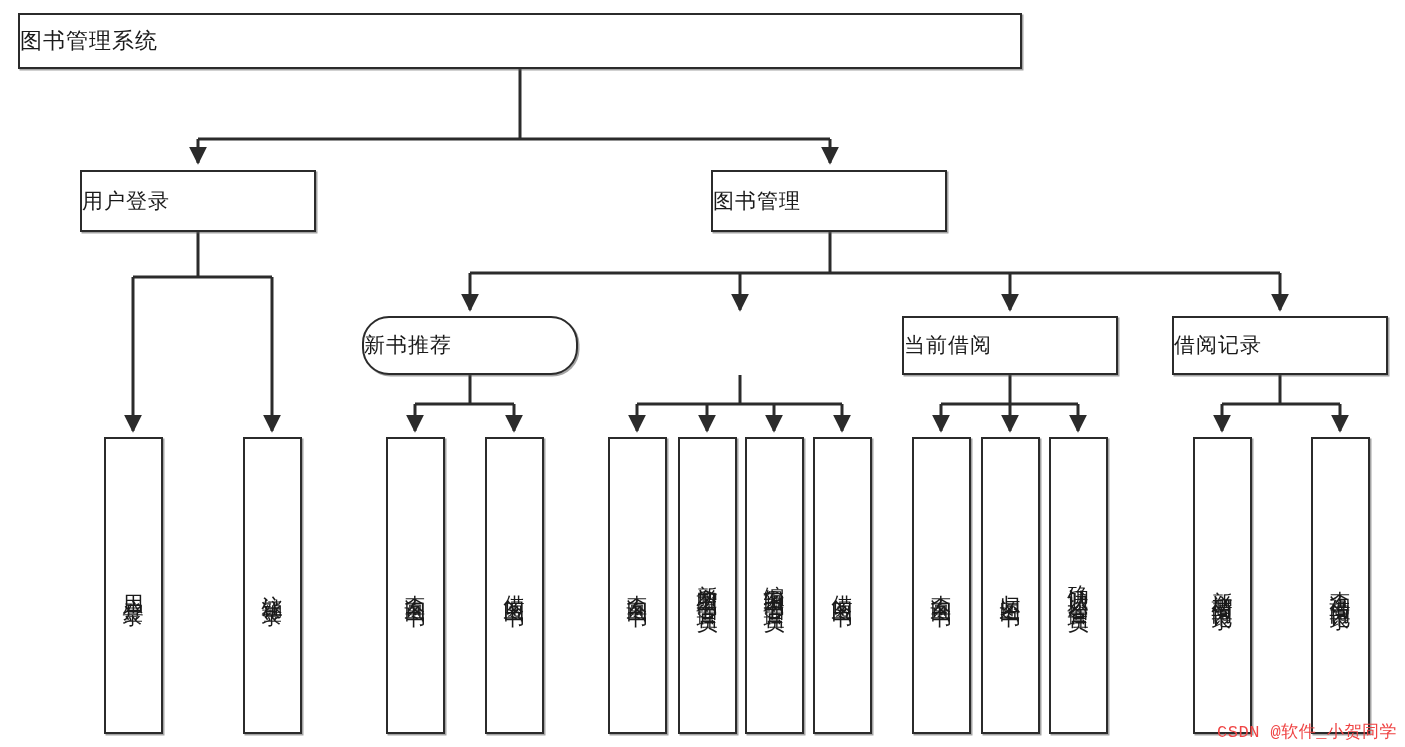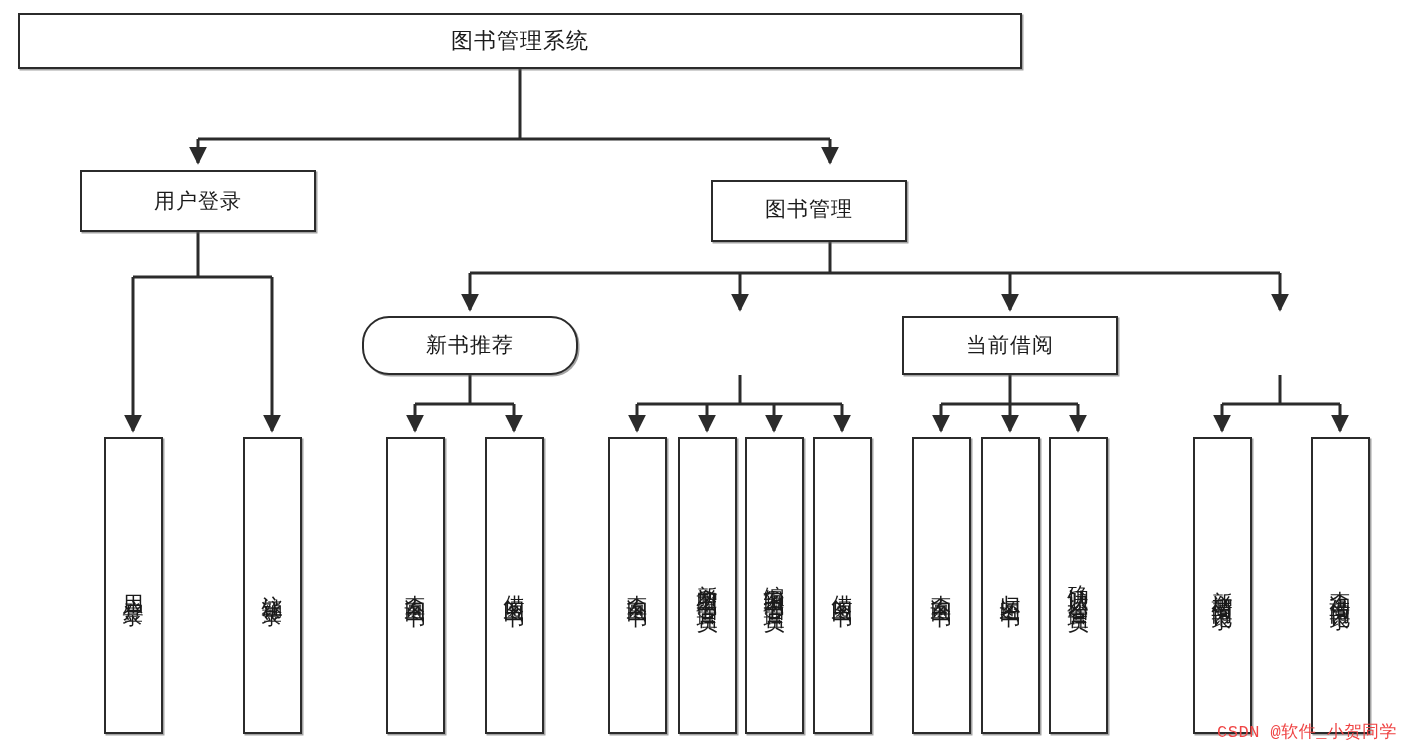--- a/index.html
+++ b/index.html
@@ -25,21 +25,21 @@
     height: 747px;
     pointer-events: none;
   }
   .node {
     position: absolute;
     box-sizing: border-box;
     background: #ffffff;
     border: 2px solid #2b2b2b;
     display: flex;
     align-items: center;
-    justify-content: center;
+    justify-content: flex-start;
     color: #1a1a1a;
     box-shadow: 1.5px 1.5px 0 rgba(90,90,90,0.55);
     z-index: 2;
   }
   .node .label {
     display: block;
     text-align: center;
     line-height: 1.18;
     letter-spacing: 1px;
   }
@@ -128,29 +128,32 @@
     </g>
   </svg>
 
   <div class="node h root" style="left:18px; top:13px; width:1004px; height:56px;">
     <span class="label">图书管理系统</span>
   </div>
 
   <div class="node h" style="left:80px; top:170px; width:236px; height:62px;">
     <span class="label">用户登录</span>
   </div>
-  <div class="node h" style="left:711px; top:180px; width:196px; height:62px;font-family:Liberation Mono, monospace;">
+  <div class="node h" style="left:711px; top:170px; width:236px; height:62px;">
     <span class="label">图书管理</span>
   </div>
 
   <div class="node h" style="left:362px; top:316px; width:216px; height:59px;border-radius:27px;">
     <span class="label">新书推荐</span>
   </div>
   <div class="node h" style="left:902px; top:316px; width:216px; height:59px;">
     <span class="label">当前借阅</span>
+  </div>
+  <div class="node h" style="left:1172px; top:316px; width:216px; height:59px;">
+    <span class="label">借阅记录</span>
   </div>
 
   <div class="node v" style="left:104px; top:437px; width:59px; height:297px;">
     <span class="label">用户登录</span>
   </div>
   <div class="node v" style="left:243px; top:437px; width:59px; height:297px;">
     <span class="label">注销登录</span>
   </div>
 
   <div class="node v" style="left:386px; top:437px; width:59px; height:297px;">

